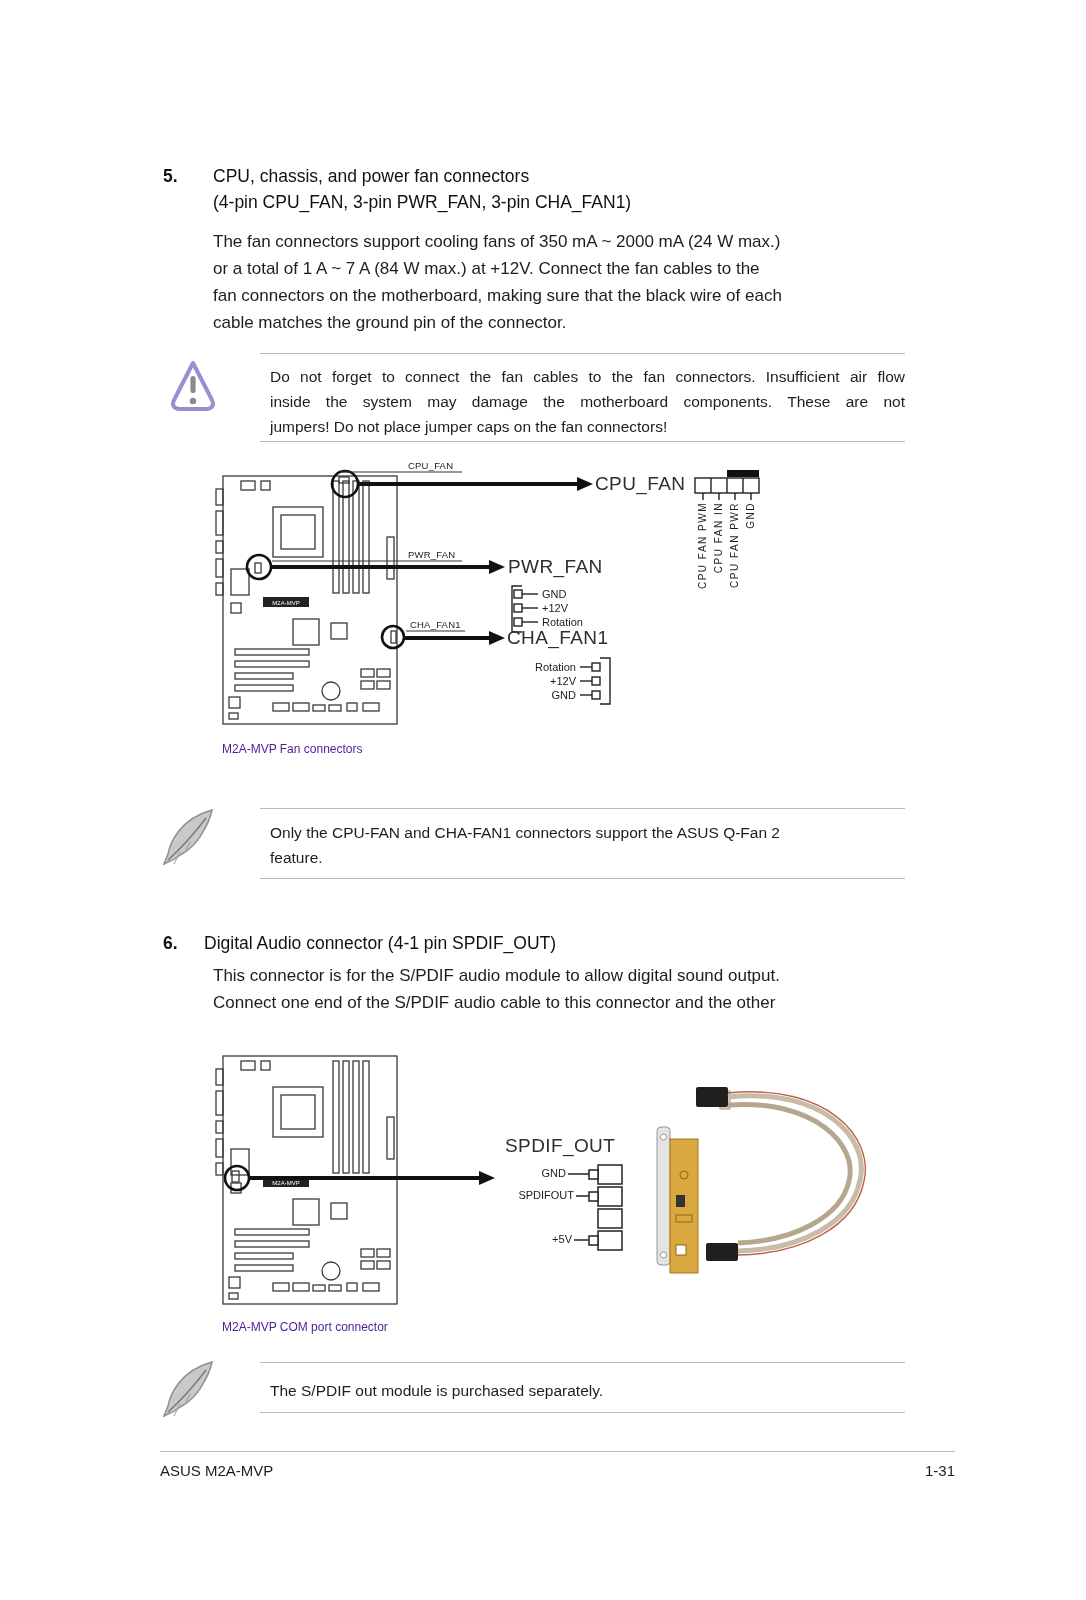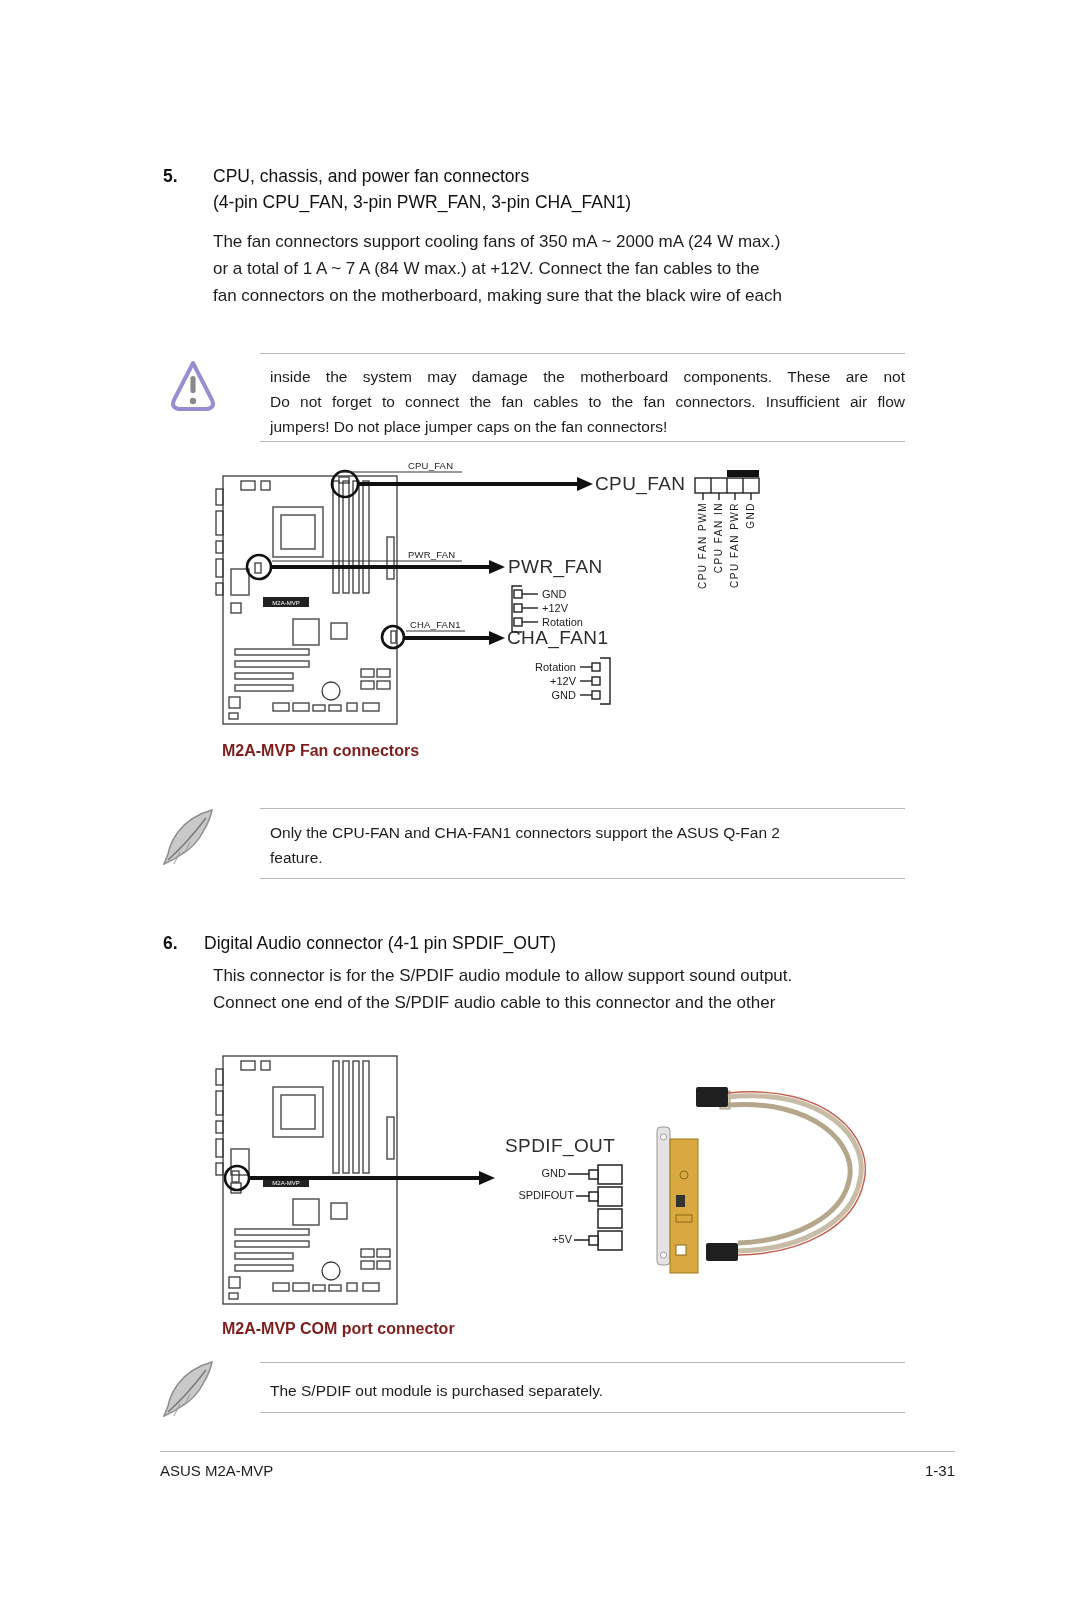--- a/index.html
+++ b/index.html
@@ -9,21 +9,21 @@
     background:#ffffff; overflow:hidden;
     font-family:"Liberation Sans", sans-serif; color:#1c1c1c;
   }
   .abs { position:absolute; }
   .sec-num { position:absolute; font-size:17.5px; font-weight:bold; color:#111; line-height:26px; }
   .sec-title { position:absolute; font-size:17.5px; font-weight:normal; color:#111; line-height:26px; }
   .body-block { position:absolute; font-size:17px; line-height:27px; color:#1d1d1d; }
   .note-block { position:absolute; font-size:15.5px; line-height:25px; color:#1d1d1d; }
   .just { text-align:justify; text-align-last:justify; }
   .hline { position:absolute; height:1px; background:#b9b9b9; }
-  .caption { position:absolute; font-size:16px; font-weight:bold; color:#7f1d1d; }
+  .caption { position:absolute; font-size:12px; font-weight:normal; color:#4c1d95; }
   .biglabel { position:absolute; font-size:19px; color:#2e2e2e; letter-spacing:0.4px; white-space:nowrap; }
   .slabel { position:absolute; font-size:9.5px; color:#222; letter-spacing:0.2px; white-space:nowrap; }
   .pinlabel { position:absolute; font-size:11px; color:#1c1c1c; line-height:13px; white-space:nowrap; }
   .pinlabel.r { text-align:right; }
   .vlabel { position:absolute; writing-mode:vertical-rl; transform:rotate(180deg);
             font-size:10px; letter-spacing:1.5px; color:#1c1c1c; white-space:nowrap; }
   .diagram { position:absolute; }
   .overlay { position:absolute; left:0; top:0; }
   .boardwrap { position:absolute; }
   .footer { position:absolute; display:flex; justify-content:space-between;
@@ -37,33 +37,34 @@
   <div class="sec-num" style="left:163px; top:163px">5.</div>
   <div class="sec-title" style="left:213px; top:163px">
     <div>CPU, chassis, and power fan connectors</div>
     <div>(4-pin CPU_FAN, 3-pin PWR_FAN, 3-pin CHA_FAN1)</div>
   </div>
 
   <div class="body-block" style="left:213px; top:228px; width:710px">
     <div>The fan connectors support cooling fans of 350 mA ~ 2000 mA (24 W max.)</div>
     <div>or a total of 1 A ~ 7 A (84 W max.) at +12V. Connect the fan cables to the</div>
     <div>fan connectors on the motherboard, making sure that the black wire of each</div>
+    <div>cable matches the ground pin of the connector.</div>
   </div>
 
   <div class="hline" style="left:260px; top:353px; width:645px"></div>
   <div class="abs" style="left:167px; top:357px">
     <svg width="52" height="60" viewBox="0 0 52 60">
       <path d="M26 6 L45 43 Q48.5 50.5 40 52 L12 52 Q3.5 50.5 7 43 Z" fill="none" stroke="#978fd0" stroke-width="4" stroke-linejoin="round"></path>
       <rect x="23.4" y="19" width="5.2" height="17" rx="2.6" fill="#8a8a8a"></rect>
       <circle cx="26" cy="44" r="3.2" fill="#8a8a8a"></circle>
     </svg>
   </div>
   <div class="note-block" style="left:270px; top:364px; width:635px">
+    <div class="just">Do not forget to connect the fan cables to the fan connectors. Insufficient air flow</div>
     <div class="just">inside the system may damage the motherboard components. These are not</div>
-    <div class="just">Do not forget to connect the fan cables to the fan connectors. Insufficient air flow</div>
     <div>jumpers! Do not place jumper caps on the fan connectors!</div>
   </div>
   <div class="hline" style="left:260px; top:441px; width:645px"></div>
 
   <div class="diagram" style="left:160px; top:458px; width:790px; height:300px">
 
     <div class="boardwrap" style="left:55px; top:15px">
       <svg width="186" height="256" viewBox="0 0 186 256">
         <g fill="none" stroke="#3a3a3a" stroke-width="1.3">
           <rect x="8" y="3" width="174" height="248"></rect>
@@ -200,21 +201,21 @@
   <div class="note-block" style="left:270px; top:820px; width:640px">
     <div>Only the CPU-FAN and CHA-FAN1 connectors support the ASUS Q-Fan 2</div>
     <div>feature.</div>
   </div>
   <div class="hline" style="left:260px; top:878px; width:645px"></div>
 
   <div class="sec-num" style="left:163px; top:930px">6.</div>
   <div class="sec-title" style="left:204px; top:930px">Digital Audio connector (4-1 pin SPDIF_OUT)</div>
 
   <div class="body-block" style="left:213px; top:962px; width:710px">
-    <div>This connector is for the S/PDIF audio module to allow support sound output.</div>
+    <div>This connector is for the S/PDIF audio module to allow digital sound output.</div>
     <div>Connect one end of the S/PDIF audio cable to this connector and the other</div>
   </div>
 
   <div class="diagram" style="left:160px; top:1045px; width:790px; height:275px">
 
     <div class="boardwrap" style="left:55px; top:8px">
       <svg width="186" height="256" viewBox="0 0 186 256">
         <g fill="none" stroke="#3a3a3a" stroke-width="1.3">
           <rect x="8" y="3" width="174" height="248"></rect>
           <rect x="1" y="16" width="7" height="16"></rect>

